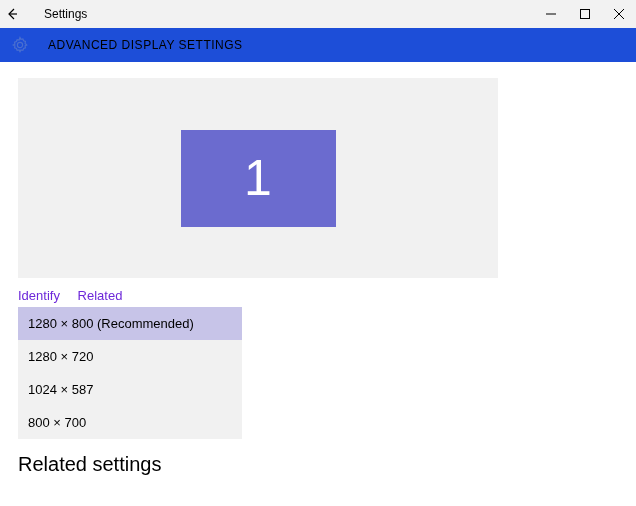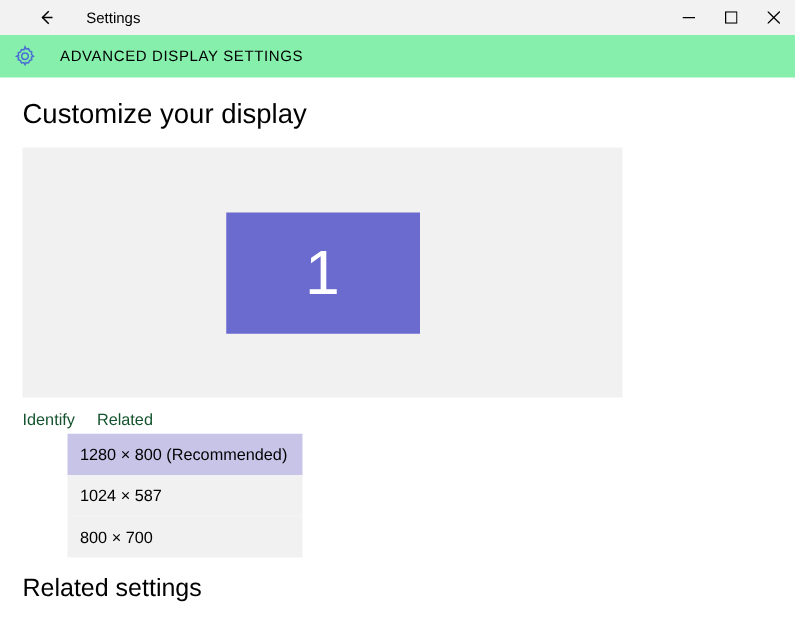--- a/index.html
+++ b/index.html
@@ -10,38 +10,38 @@
     background: #fff;
     width: 636px;
     height: 506px;
     overflow: hidden;
   }
   .titlebar {
     height: 28px;
     background: #f2f2f2;
     display: flex;
     align-items: center;
-    padding-left: 25px;
+    padding-left: 0;
   }
   .back-btn {
     width: 24px; height: 24px;
     display: flex; align-items: center; justify-content: center;
     cursor: pointer;
   }
   .title-text { margin-left: 20px; font-size: 12px; }
   .titlebar-spacer { flex: 1; }
   .win-controls { display: flex; }
   .win-btn {
     width: 34px; height: 28px;
     display: flex; align-items: center; justify-content: center;
     cursor: pointer;
   }
   .subtitle-bar {
     height: 34px;
-    background: #86efac;
+    background: #1d4ed8;
     display: flex;
     align-items: center;
     padding-left: 8px;
   }
   .gear { width: 24px; height: 24px; display:flex; align-items:center; justify-content:center; }
   .subtitle-text {
     margin-left: 16px;
     font-size: 12px;
     letter-spacing: 0.5px;
     text-transform: uppercase;
@@ -67,35 +67,34 @@
     color: #fff;
     display: flex;
     align-items: center;
     justify-content: center;
     font-size: 50px;
     font-weight: 200;
     cursor: pointer;
   }
   .link-row { margin-top: 10px; }
   .link {
-    color: #14532d;
+    color: #6d28d9;
     font-size: 13px;
     cursor: pointer;
     margin-right: 14px;
   }
   .resolution-list {
     width: 224px;
     margin-top: 4px;
   }
   .resolution-item {
     padding: 9px 10px;
     font-size: 13px;
     background: #f1f1f1;
     cursor: pointer;
-    margin-left: 36px;
   }
   .resolution-item.selected {
     background: #c7c4e8;
   }
   .related-heading {
     font-size: 20px;
     font-weight: 400;
     margin-top: 14px;
   }
 </style>
@@ -134,31 +133,31 @@
 <div class="subtitle-bar">
   <div class="gear">
     <svg width="18" height="18" viewBox="0 0 24 24">
         <path fill="none" stroke="#4a6fd0" stroke-width="1.6" d="M12 8.5a3.5 3.5 0 1 0 0 7 3.5 3.5 0 0 0 0-7zM12 2l1.2 2.3 2.6-.4 1 2.4 2.4 1-.4 2.6L21 12l-2.2 1.1.4 2.6-2.4 1-1 2.4-2.6-.4L12 21l-1.2-2.3-2.6.4-1-2.4-2.4-1 .4-2.6L3 12l2.2-1.1-.4-2.6 2.4-1 1-2.4 2.6.4z"></path>
       </svg>
   </div>
   <div class="subtitle-text">Advanced Display Settings</div>
 </div>
 
 <div class="content">
-  <h1 class="page-heading">Customize your display</h1>
 
   <div class="display-preview">
     <div class="monitor-tile">1</div>
   </div>
 
   <div class="link-row">
     <span class="link">Identify</span>
     <span class="link">Related</span>
   </div>
 
   <div class="resolution-list">
     <div class="resolution-item selected">1280 × 800 (Recommended)</div>
+    <div class="resolution-item">1280 × 720</div>
     <div class="resolution-item">1024 × 587</div>
     <div class="resolution-item">800 × 700</div>
   </div>
 
   <h2 class="related-heading">Related settings</h2>
 </div>
 
 </body></html>

